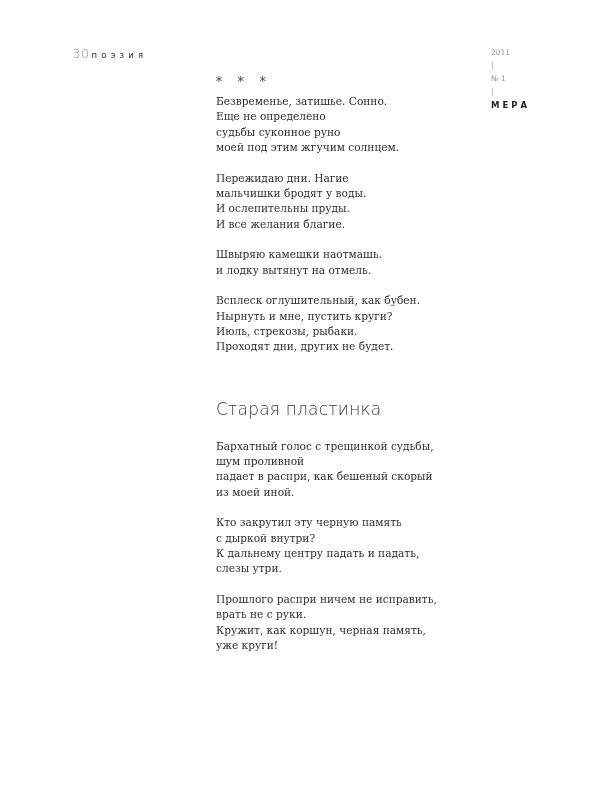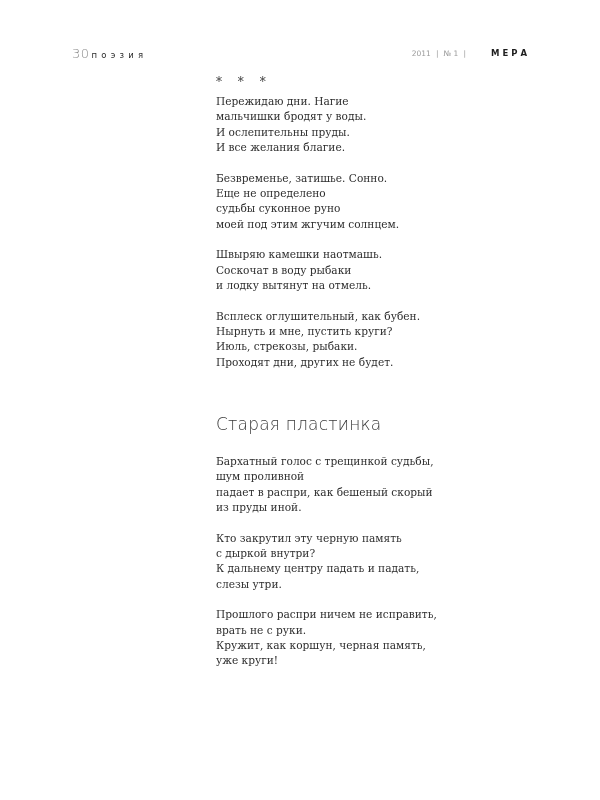--- a/index.html
+++ b/index.html
@@ -35,20 +35,21 @@
       color: #2b2b2b;
       letter-spacing: 4.2px;
     }
     .header-right {
       position: absolute;
       right: 70px;
       top: 48px;
       display: flex;
       align-items: baseline;
       gap: 4px;
+      flex-direction: column;
     }
     .issue-year, .issue-num, .issue-sep {
       font-family: "DejaVu Sans", sans-serif;
       font-size: 7.5px;
       color: #9a9a9a;
     }
     .issue-sep {
       margin: 0 1px;
     }
     .magazine-title {
@@ -110,55 +111,54 @@
   <span class="issue-sep">|</span>
   <span class="magazine-title">МЕРА</span>
 </div>
 
 <div class="content">
 
   <div>
     <div class="stars">* * *</div>
 
     <div class="stanza">
+      <div class="line">Безвременье, затишье. Сонно.</div>
+      <div class="line">Еще не определено</div>
+      <div class="line">судьбы суконное руно</div>
+      <div class="line">моей под этим жгучим солнцем.</div>
+    </div>
+
+    <div class="stanza">
       <div class="line">Пережидаю дни. Нагие</div>
       <div class="line">мальчишки бродят у воды.</div>
       <div class="line">И ослепительны пруды.</div>
       <div class="line">И все желания благие.</div>
     </div>
 
     <div class="stanza">
-      <div class="line">Безвременье, затишье. Сонно.</div>
-      <div class="line">Еще не определено</div>
-      <div class="line">судьбы суконное руно</div>
-      <div class="line">моей под этим жгучим солнцем.</div>
-    </div>
-
-    <div class="stanza">
       <div class="line">Швыряю камешки наотмашь.</div>
-      <div class="line">Соскочат в воду рыбаки</div>
       <div class="line">и лодку вытянут на отмель.</div>
     </div>
 
     <div class="stanza">
       <div class="line">Всплеск оглушительный, как бубен.</div>
       <div class="line">Нырнуть и мне, пустить круги?</div>
       <div class="line">Июль, стрекозы, рыбаки.</div>
       <div class="line">Проходят дни, других не будет.</div>
     </div>
   </div>
 
   <div>
     <div class="poem-title">Старая пластинка</div>
 
     <div class="stanza">
       <div class="line">Бархатный голос с трещинкой судьбы,</div>
       <div class="line">шум проливной</div>
       <div class="line">падает в распри, как бешеный скорый</div>
-      <div class="line">из пруды иной.</div>
+      <div class="line">из моей иной.</div>
     </div>
 
     <div class="stanza">
       <div class="line">Кто закрутил эту черную память</div>
       <div class="line">с дыркой внутри?</div>
       <div class="line">К дальнему центру падать и падать,</div>
       <div class="line">слезы утри.</div>
     </div>
 
     <div class="stanza">

